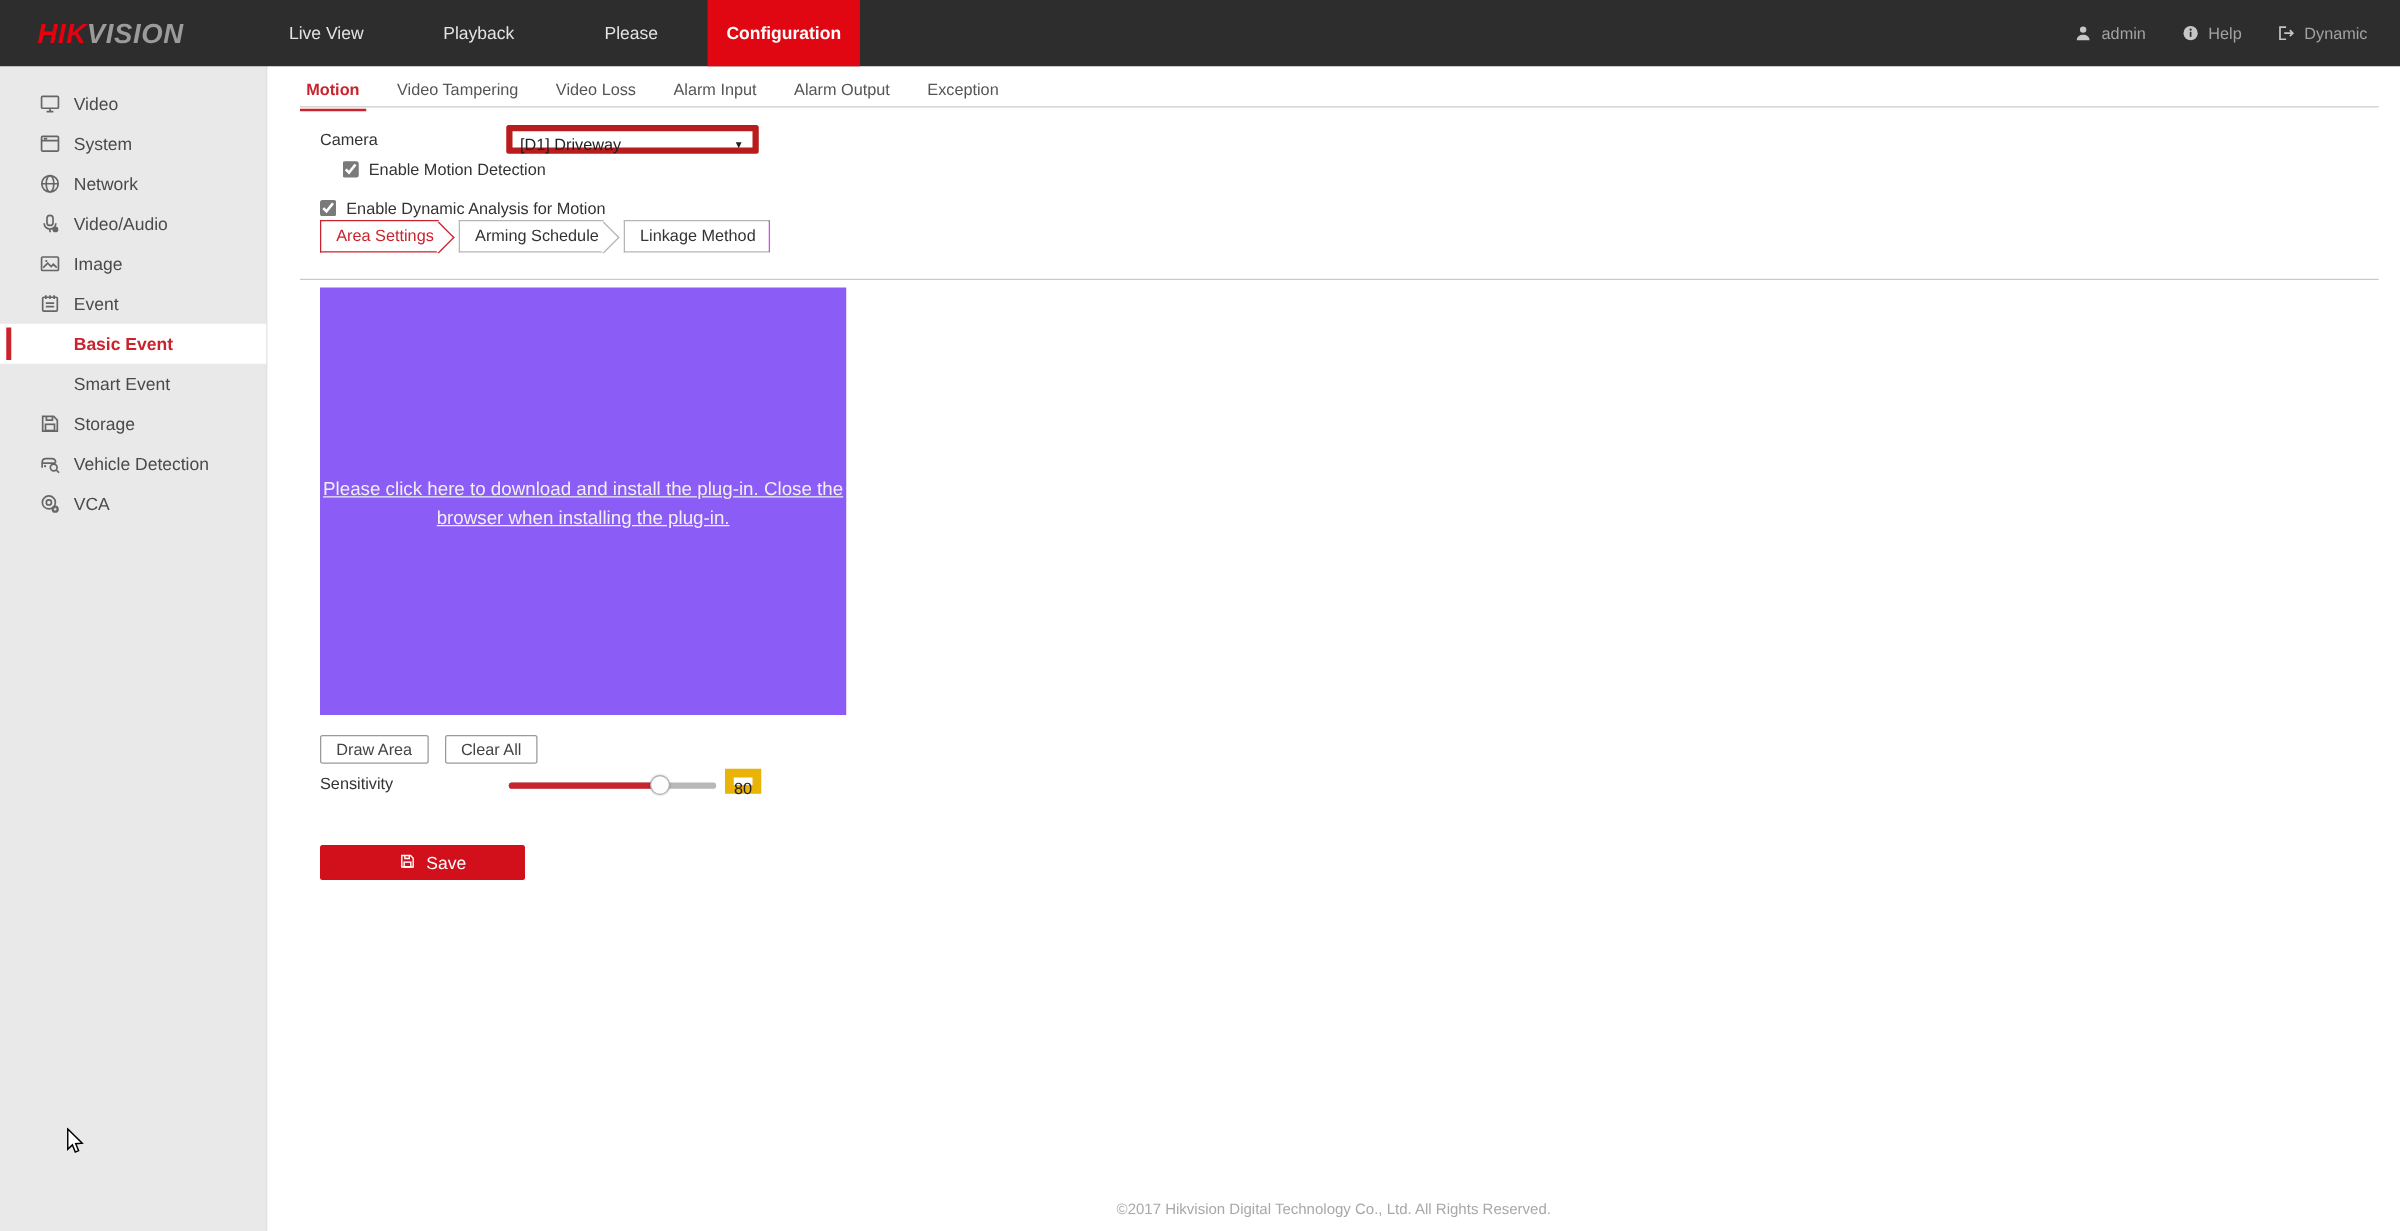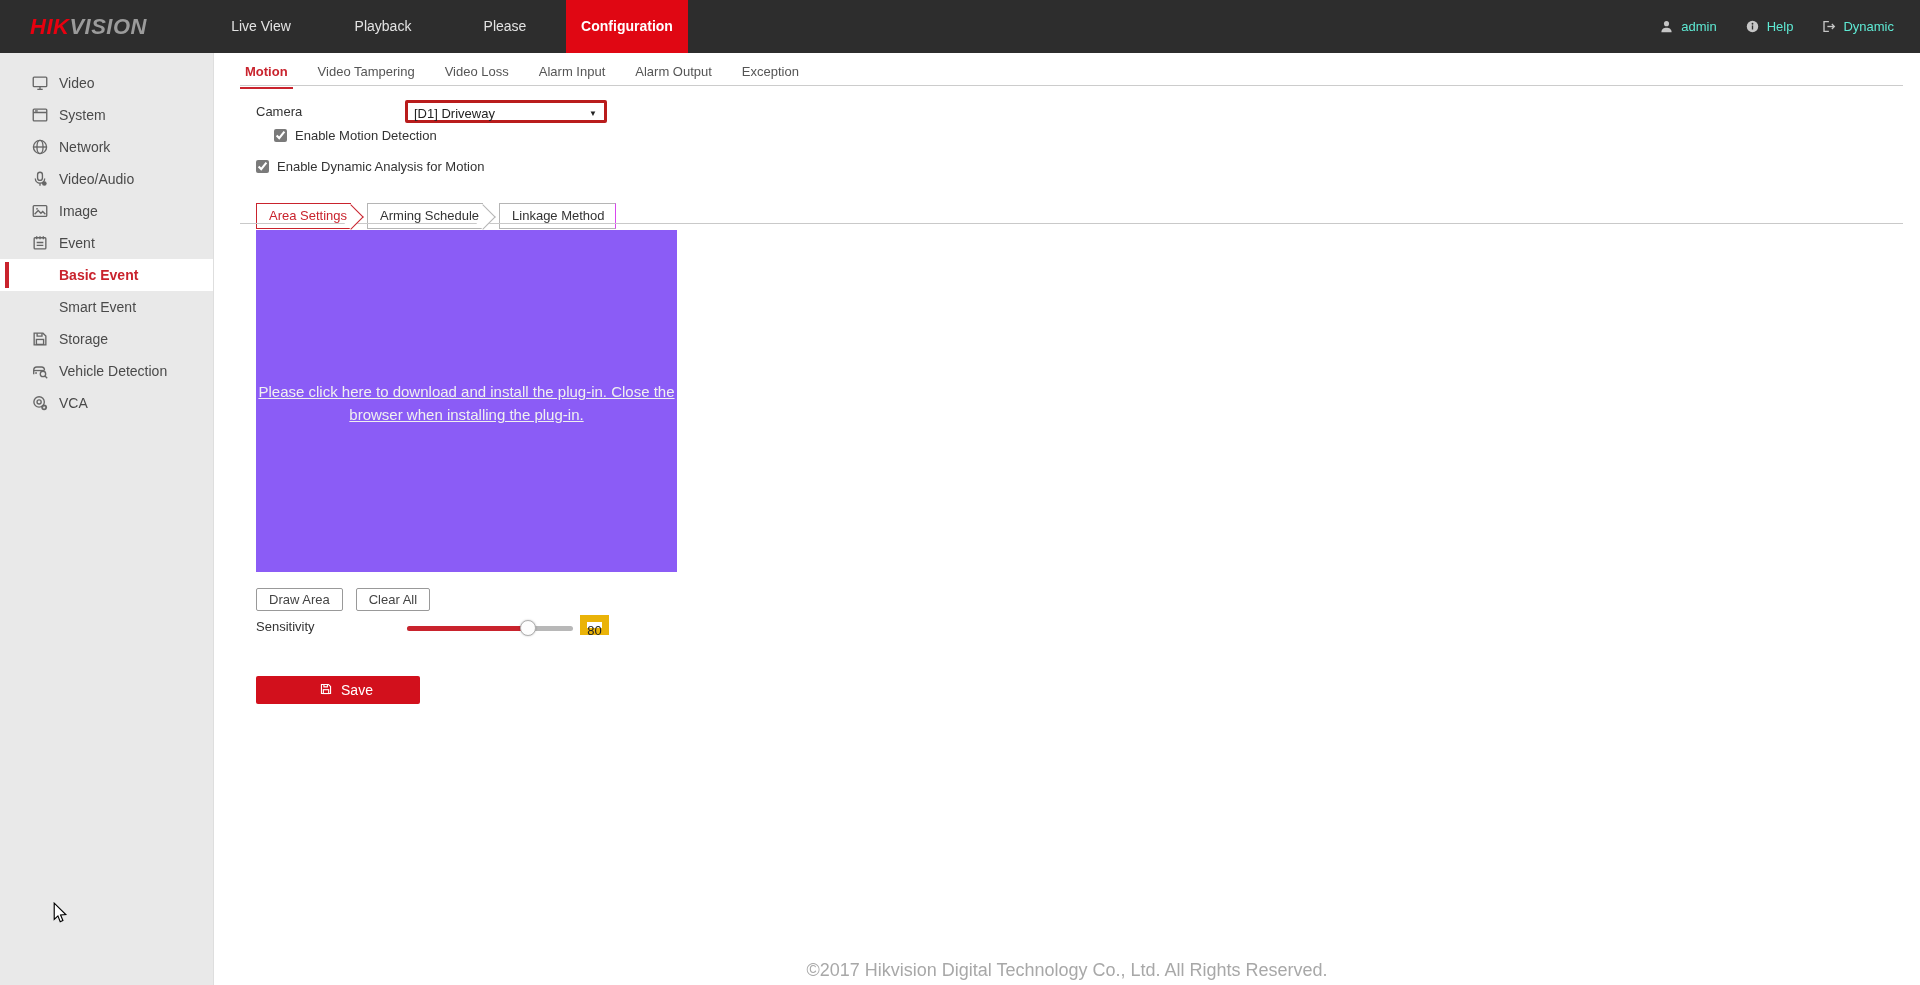--- a/index.html
+++ b/index.html
@@ -12,45 +12,45 @@
     color: #333;
   }
   
   .topnav { position:absolute; left:0; top:0; width:1920px; height:53px; background:#2d2d2d; z-index:10; }
   .logo { position:absolute; left:30px; top:0; height:53px; line-height:53px; font-style:italic; font-weight:bold; font-size:22px; letter-spacing:.5px; user-select:none; }
   .logo .p1 { color:#e8000f; }
   .logo .p2 { color:#9b9b9b; }
   .navitems { position:absolute; left:200px; top:0; height:53px; display:flex; }
   .navitem { min-width:122px; padding:0 10px; text-align:center; line-height:53px; color:#e3e3e3; font-size:14px; cursor:pointer; }
   .navitem.active { background:#e00713; color:#fff; font-weight:bold; }
-  .nav-right { position:absolute; right:26px; top:0; height:53px; display:flex; gap:28px; align-items:center; color:#5eead4; font-size:13px; }
+  .nav-right { position:absolute; right:26px; top:0; height:53px; display:flex; gap:28px; align-items:center; color:#a3a3a3; font-size:13px; }
   .nav-right .itm { display:flex; align-items:center; gap:7px; cursor:pointer; }
   .nav-right svg { display:block; }
   
   .sidebar { position:absolute; left:0; top:53px; width:214px; height:932px; background:#e9e9e9; border-right:1px solid #dedede; }
   .side-list { position:absolute; top:14px; left:0; width:100%; }
   .side-item { position:relative; height:32px; display:flex; align-items:center; color:#4a4a4a; font-size:14px; cursor:pointer; }
   .side-item .sicon { position:absolute; left:30px; width:20px; height:20px; display:flex; align-items:center; justify-content:center; color:#666; }
   .side-item .slabel { margin-left:59px; white-space:nowrap; }
   .side-item.active { background:#fff; color:#c9232d; font-weight:bold; }
   .side-item.active::before { content:''; position:absolute; left:5px; top:3px; width:4px; height:26px; background:#c9232d; }
   
   .content { position:absolute; left:214px; top:53px; right:0; bottom:0; background:#fff; }
   .tabrow { position:absolute; left:26px; top:11px; display:flex; gap:20px; font-size:13px; color:#555; }
   .tab { padding:0 5px 8px 5px; cursor:pointer; }
   .tab.active { color:#c9232d; font-weight:bold; border-bottom:2px solid #c9232d; }
   .tabline { position:absolute; left:26px; right:17px; top:32px; height:1px; background:#cccccc; }
   .camera-row { position:absolute; left:42px; top:51px; font-size:13px; color:#333; }
-  .select { position:absolute; left:191px; top:47px; width:202px; height:23px; border:3px solid #b91c1c; border-radius:2px; background:#fff; font-size:13px; line-height:21px; padding-left:6px; color:#222; cursor:pointer; }
+  .select { position:absolute; left:191px; top:47px; width:202px; height:23px; border:5px solid #b91c1c; border-radius:2px; background:#fff; font-size:13px; line-height:21px; padding-left:6px; color:#222; cursor:pointer; }
   .select .arrow { position:absolute; right:7px; top:0; line-height:21px; font-size:8px; color:#222; }
   .chk-row { position:absolute; left:42px; display:flex; align-items:center; gap:8px; font-size:13px; color:#333; }
   .chk-row input { width:13px; height:13px; accent-color:#7a7a7a; cursor:pointer; }
   .chk1 { top:75px;padding-left:18px; } .chk2 { top:106px; }
   
-  .crumbs { position:absolute; left:42px; top:150px; display:flex; }
+  .crumbs { position:absolute; left:42px; top:123px; display:flex; }
   .crumb { position:relative; height:26px; line-height:24px; border:1px solid #b5b5b5; border-right:none; background:#fff; padding:0 4px 0 12px; font-size:13px; color:#333; margin-right:16px; cursor:pointer; }
   .crumb .txt { position:relative; z-index:2; }
   .crumb::after { content:''; position:absolute; right:-9px; top:3.5px; width:17px; height:17px; background:#fff; border-top:1px solid #b5b5b5; border-right:1px solid #b5b5b5; transform:rotate(45deg); z-index:1; }
   .crumb.active { color:#c9232d; border-color:#c9232d; }
   .crumb.active::after { border-top-color:#c9232d; border-right-color:#c9232d; }
   .crumb.last { border-right:1px solid #d946ef; padding-right:10px; }
   .crumb.last::after { display:none; }
   .crumbline { position:absolute; left:26px; right:17px; top:170px; height:1px; background:#c9c9c9; }
   
   .video-box { position:absolute; left:42px; top:177px; width:421px; height:342px; background:#8b5cf6; }
@@ -61,21 +61,21 @@
   
   .sens-label { position:absolute; left:42px; top:566px; font-size:13px; color:#333; }
   .slider { position:absolute; left:193px; top:561px; width:166px; height:28px; cursor:pointer; }
   .slider .track { position:absolute; left:0; right:0; top:12px; height:5px; background:#b8b8b8; border-radius:3px; }
   .slider .fill { position:absolute; left:0; top:12px; height:5px; width:73%; background:#c9232d; border-radius:3px; }
   .slider .thumb { position:absolute; left:calc(73% - 8px); top:6px; width:16px; height:16px; background:#fdfdfd; border:1px solid #b0b0b0; border-radius:50%; box-shadow:0 0 2px rgba(0,0,0,.25); }
   .sens-value { position:absolute; left:366px; top:562px; width:29px; height:20px; border:7px solid #eab308; font-size:13px; text-align:center; line-height:18px; color:#222; background:#fff; }
   
   .save-btn { position:absolute; left:42px; top:623px; width:164px; height:28px; background:#d2101c; border:none; border-radius:2px; color:#fff; font-size:14px; display:flex; align-items:center; justify-content:center; gap:8px; cursor:pointer; font-family:"Liberation Sans",sans-serif;padding-left:16px; }
   
-  .footer { position:absolute; left:0; right:0; top:907px; text-align:center; color:#a8a8a8; font-size:18px; }
+  .footer { position:absolute; left:0; right:0; top:907px; text-align:center; color:#a8a8a8; font-size:12px; }
   
   .cursor { position:absolute; left:51px; top:902px; z-index:50; pointer-events:none; }
 </style>
 </head>
 <body>
 
 <div class="topnav">
   <div class="logo">
     <span class="p1">HIK</span><span class="p2">VISION</span>
   </div>

